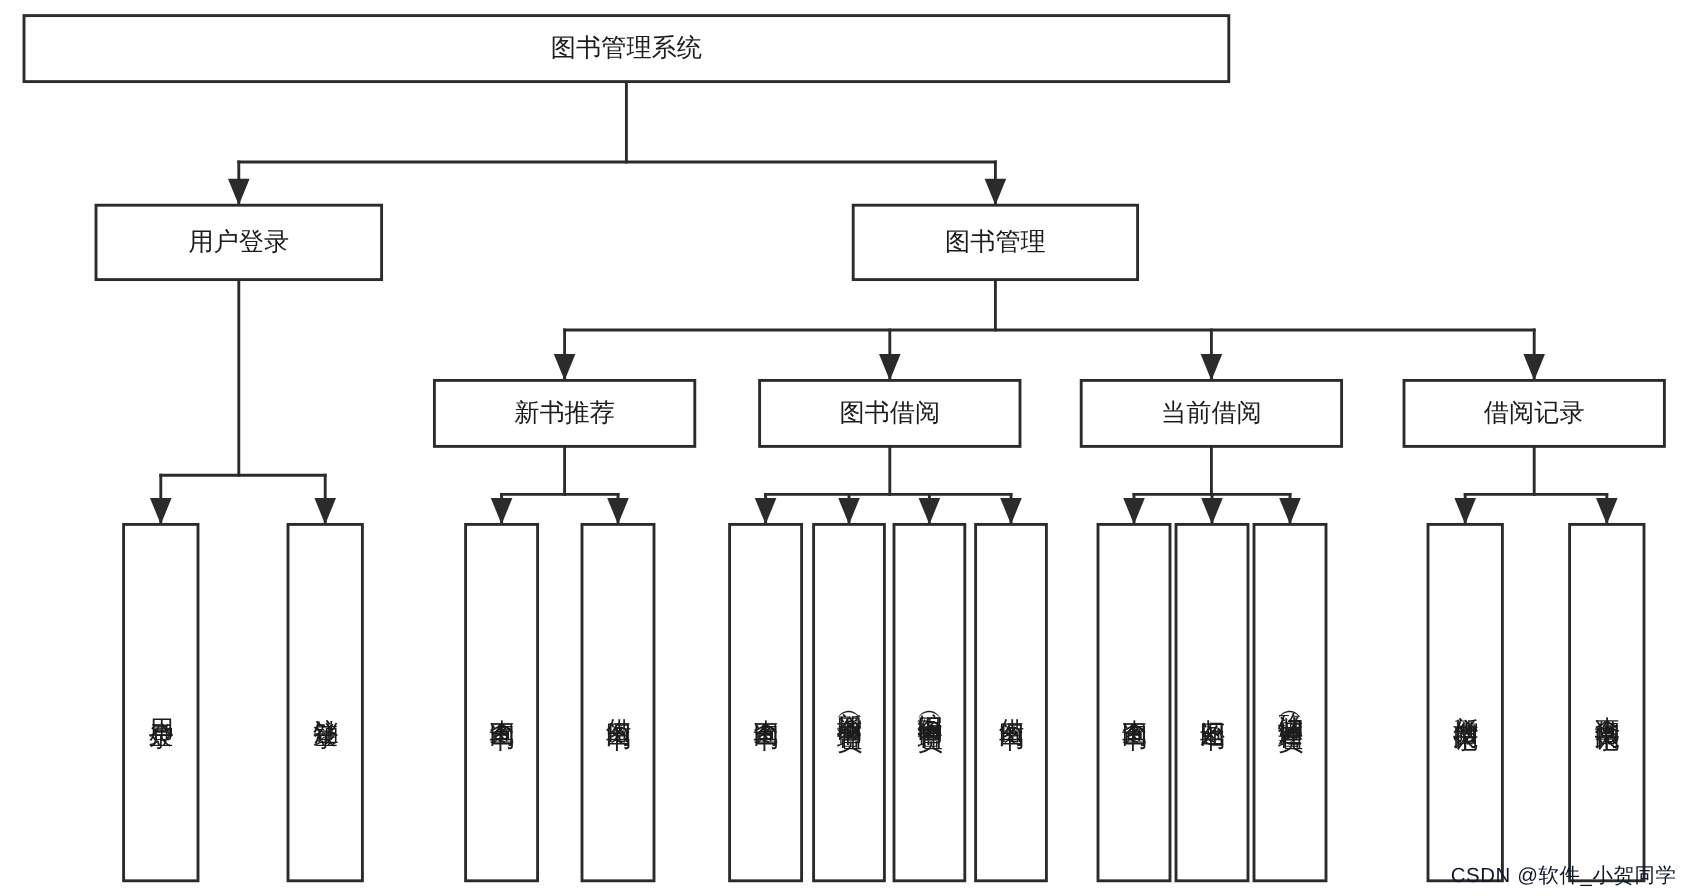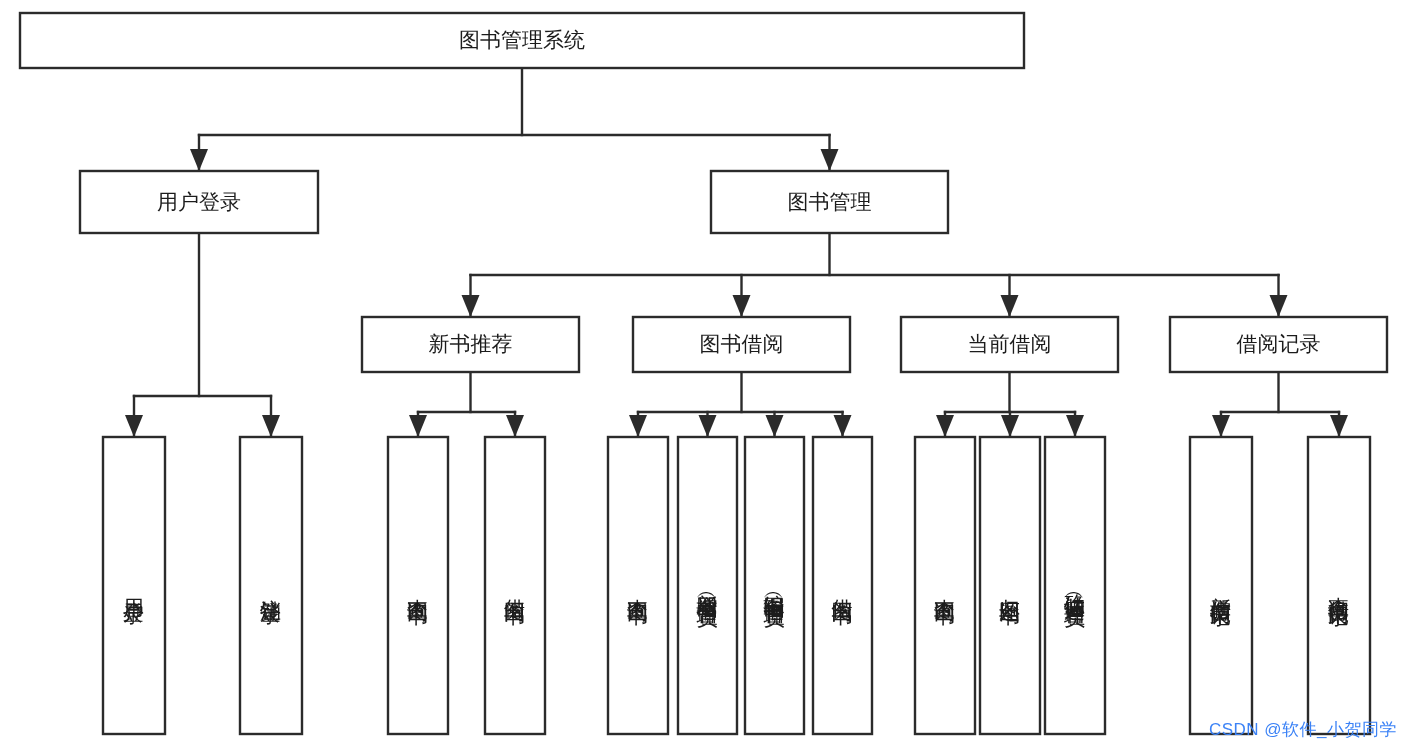--- a/index.html
+++ b/index.html
@@ -65,21 +65,21 @@
     line-height: 1;
     text-align: center;
     white-space: nowrap;
   }
   #watermark {
     position: absolute;
     right: 8px;
     bottom: 6px;
     font-family: "Liberation Sans", "DejaVu Sans", sans-serif;
     font-size: 17px;
-    color: #3b82f6;
+    color: #0f172a;
     letter-spacing: 0.5px;
     user-select: none;
     pointer-events: none;
   }
 </style>
 </head>
 <body>
 
 <div id="diagram-root">
 

